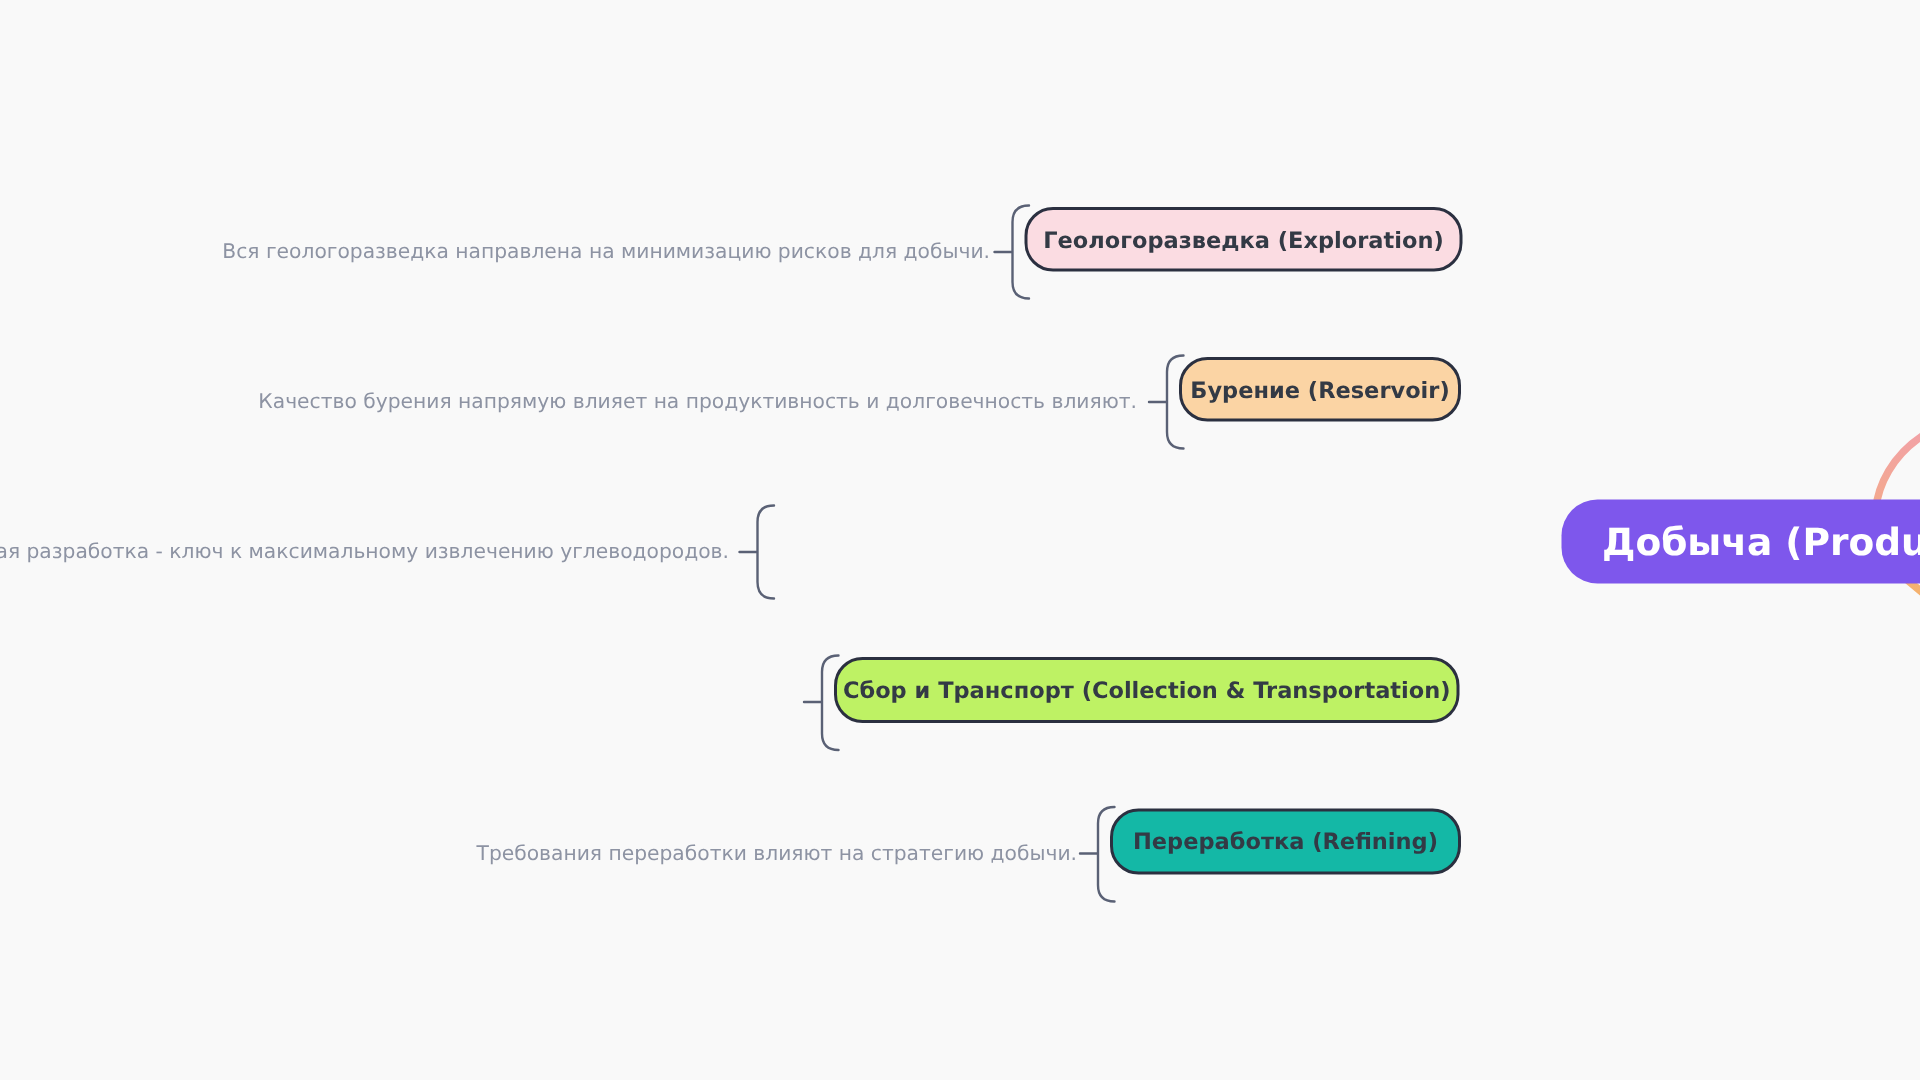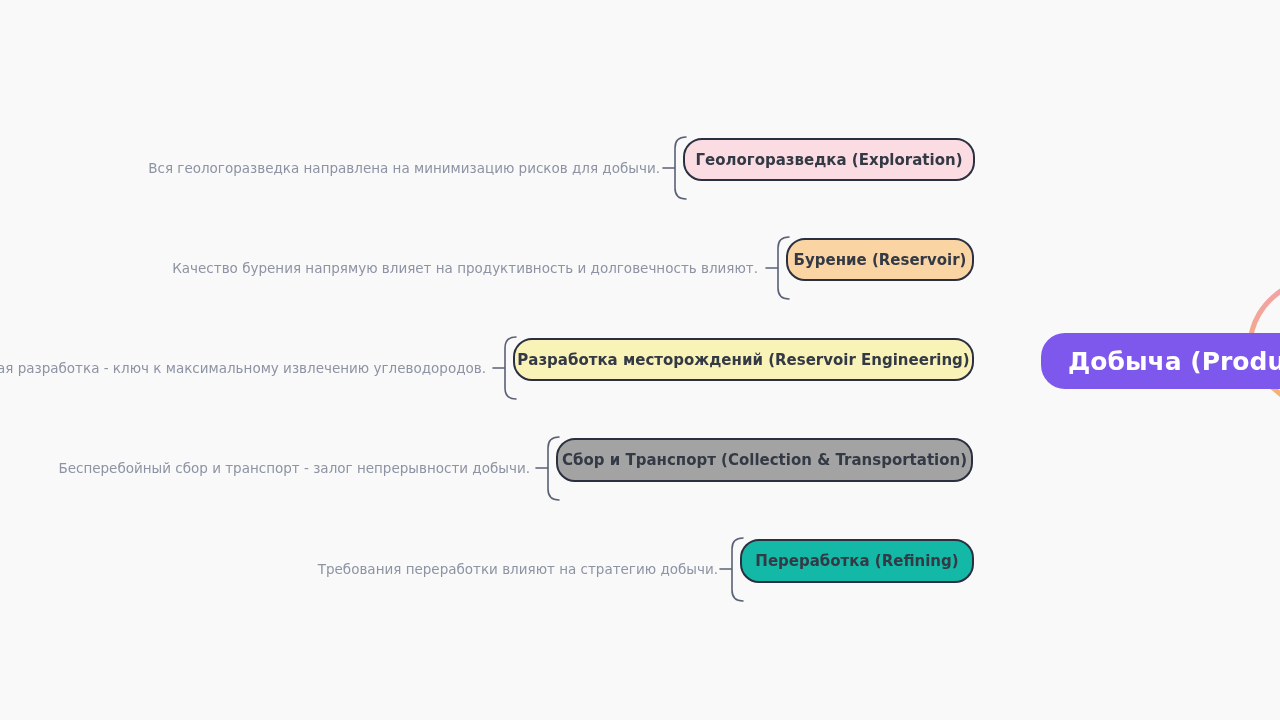--- a/index.html
+++ b/index.html
@@ -94,24 +94,22 @@
       <path d="M 789 237 Q 778 237 778 248 L 778 288 Q 778 299 789 299 M 778 268 L 766 268"></path>
       <path d="M 516 337 Q 505 337 505 348 L 505 388 Q 505 399 516 399 M 505 368 L 493 368"></path>
       <path d="M 559 437 Q 548 437 548 448 L 548 489 Q 548 500 559 500 M 548 468 L 536 468"></path>
       <path d="M 743 538 Q 732 538 732 549 L 732 590 Q 732 601 743 601 M 732 569 L 720 569"></path>
     </g>
   </svg>
 
   <div class="note a1">Вся геологоразведка направлена на минимизацию рисков для добычи.</div>
   <div class="note a2">Качество бурения напрямую влияет на продуктивность и долговечность влияют.</div>
   <div class="note a3">ая разработка - ключ к максимальному извлечению углеводородов.</div>
-  <div class="note a4">Бесперебойный сбор и транспорт - залог непрерывности добычи.</div>
   <div class="note a5">Требования переработки влияют на стратегию добычи.</div>
 
   <div class="node n1" style="background: rgb(251, 220, 226);">Геологоразведка (Exploration)</div>
   <div class="node n2" style="background: rgb(251, 212, 164);">Бурение (Reservoir)</div>
-  <div class="node n3" style="background: rgb(250, 243, 184);">Разработка месторождений (Reservoir Engineering)</div>
-  <div class="node n4" style="background: #a3a3a3;">Сбор и Транспорт (Collection &amp; Transportation)</div>
+  <div class="node n4" style="background: #bef264;">Сбор и Транспорт (Collection &amp; Transportation)</div>
   <div class="node n5" style="background: #14b8a6;">Переработка (Refining)</div>
 
   <div class="central" style="background: rgb(126, 87, 236);">Добыча (Production)</div>
 
 </div>
 
 </body></html>

